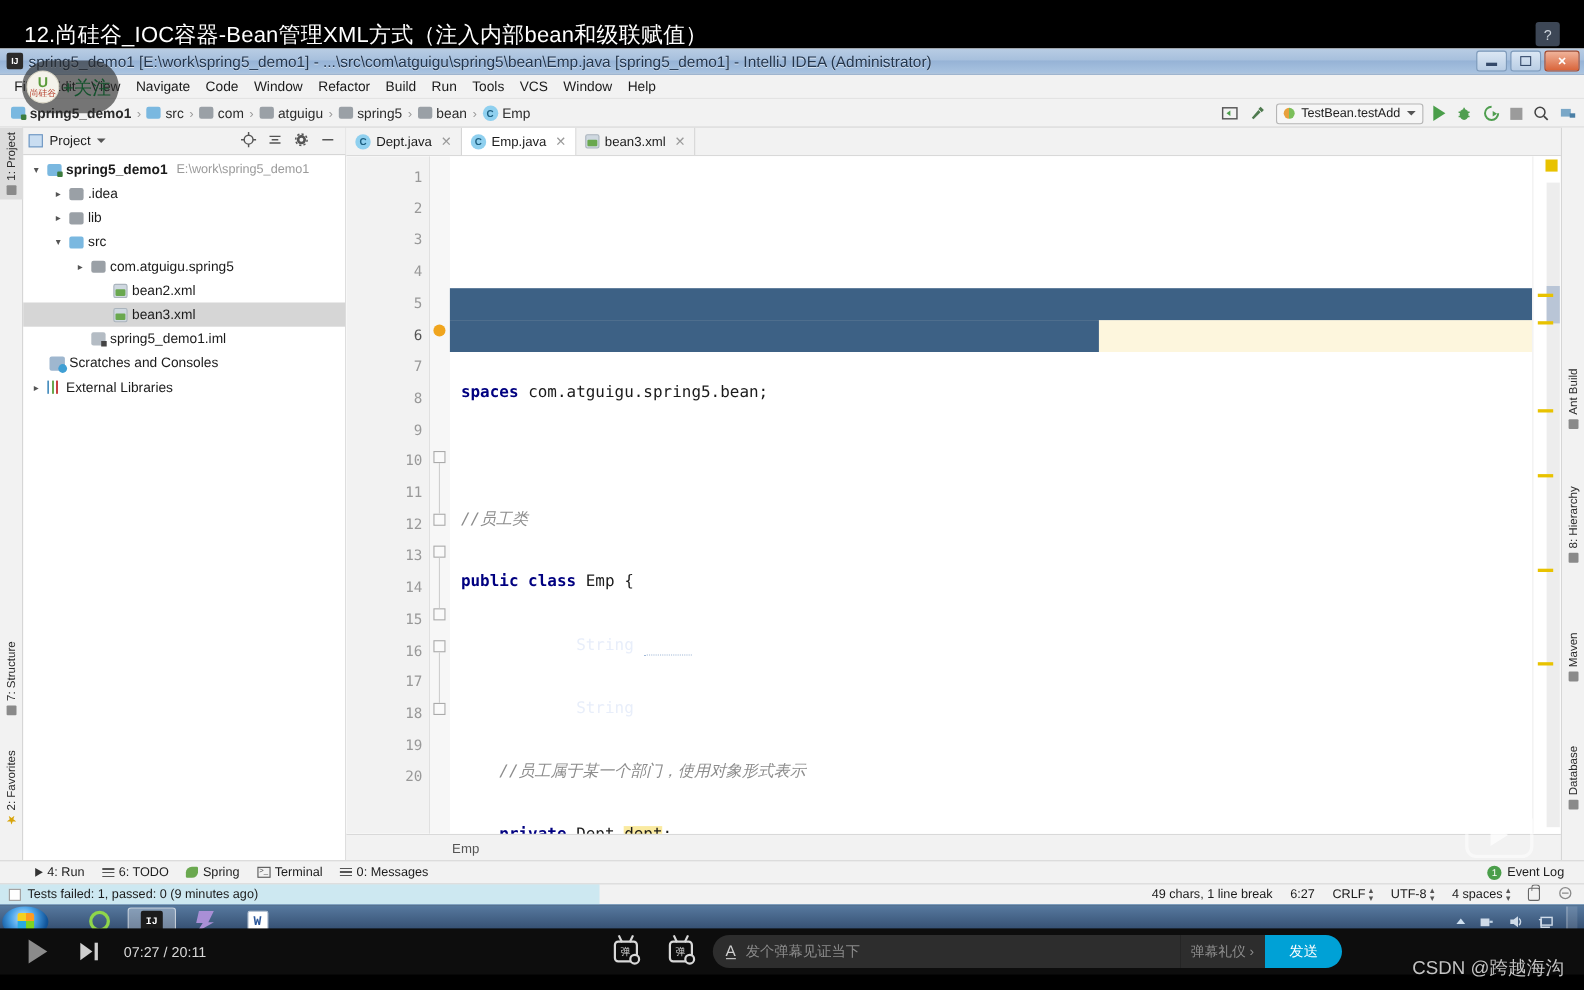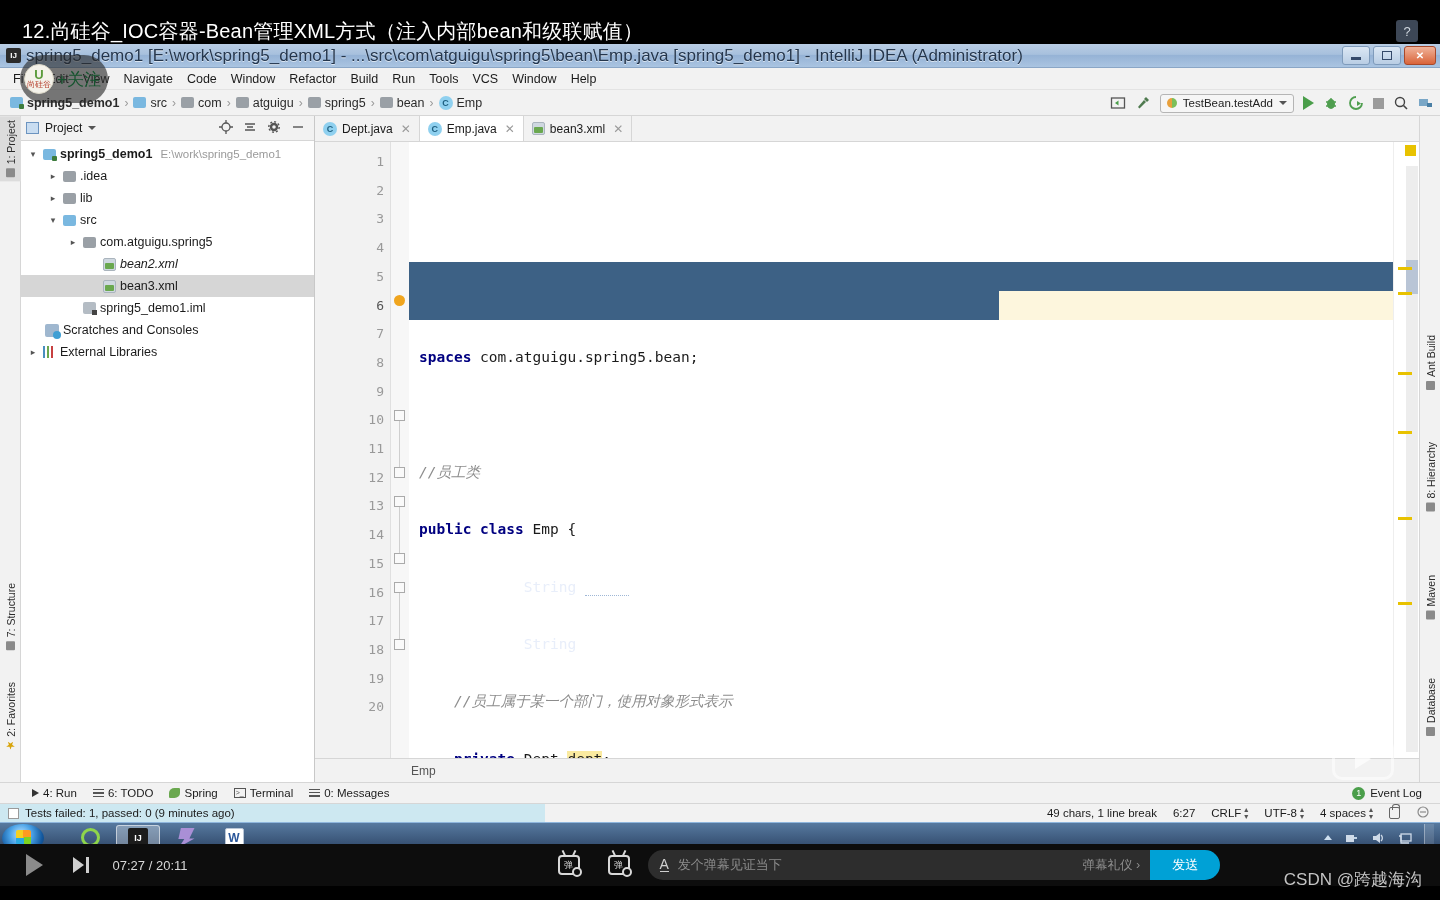--- a/index.html
+++ b/index.html
@@ -38,21 +38,21 @@
   }
   .titlebar .tb-icon{
     width:15px;height:15px;margin:0 5px 0 6px;
     background:#2b2b2b;border-radius:2px;position:relative;flex:none;
   }
   .titlebar .tb-icon:after{
     content:"IJ";position:absolute;inset:0;color:#fff;font-size:8px;
     display:flex;align-items:center;justify-content:center;font-weight:bold;
   }
   .titlebar .tb-text{
-    font-size:17px;color:#24364d; white-space:nowrap; overflow:hidden;
+    font-size:14px;color:#24364d; white-space:nowrap; overflow:hidden;
     text-shadow:0 1px 0 rgba(255,255,255,.6);
   }
   .winbtns{position:absolute;right:4px;top:2px;display:flex;gap:3px;}
   .winbtn{
     width:28px;height:19px;border:1px solid #7f9bbb;border-radius:3px;
     background:linear-gradient(to bottom,#dbe7f4,#b9cde4);
     display:flex;align-items:center;justify-content:center;font-size:10px;color:#254;
   }
   .winbtn.close{
     background:linear-gradient(to bottom,#f0b39a,#d9643a);
@@ -236,21 +236,21 @@
     border-top:1px solid #8fb6dd;display:flex;align-items:center;
   }
   .startorb{
     width:42px;height:28px;margin-left:2px;border-radius:50%;
     background:radial-gradient(circle at 45% 38%,#bfe4ff 0%,#4aa3e8 38%,#12569c 75%,#0b3a6b 100%);
     display:flex;align-items:center;justify-content:center;flex:none;
   }
   .orb-flag{width:15px;height:15px;background:
      conic-gradient(from 0deg,#ff9b21 0 25%,#7ed321 0 50%,#2aa9e0 0 75%,#f5d020 0 100%);
      border-radius:2px;}
-  .tb-apps{display:flex;align-items:center;gap:4px;margin-left:24px;}
+  .tb-apps{display:flex;align-items:center;gap:4px;margin-left:24px;font-family:Liberation Mono, monospace;}
   .tb-app{
     width:44px;height:26px;border-radius:3px;display:flex;align-items:center;justify-content:center;
   }
   .tb-app.on{background:rgba(255,255,255,.3);border:1px solid rgba(255,255,255,.55);}
   .ie-ic{width:19px;height:19px;border-radius:50%;border:3px solid #8fd64b;position:relative;}
   .ij-ic{width:20px;height:20px;background:#1c1c1c;border-radius:2px;display:flex;align-items:center;justify-content:center;color:#fff;font-size:9px;font-weight:bold;}
   .cl-ic{width:17px;height:19px;background:#a98fd6;clip-path:polygon(20% 0,100% 0,70% 55%,100% 55%,10% 100%,40% 58%,5% 58%);}
   .w-ic{width:19px;height:20px;background:#fff;border:1px solid #b9c6d6;border-radius:2px;color:#2b579a;font-size:12px;font-weight:bold;display:flex;align-items:center;justify-content:center;}
   .tray{margin-left:auto;display:flex;align-items:center;gap:11px;padding-right:6px;}
   .tray .ti{width:16px;height:16px;opacity:.9;}
@@ -495,21 +495,21 @@
             <span>src</span>
           </div>
 
           <div class="row ind3">
             <span class="arrow closed"></span>
             <span class="ic-folder"></span>
             <span>com.atguigu.spring5</span>
           </div>
 
 
-          <div class="row" style="padding-left:82px;font-style:italic;">
+          <div class="row" style="padding-left:82px;">
             <span class="ic-xml"></span>
             <span>bean2.xml</span>
           </div>
 
           <div class="row sel" style="padding-left:82px;">
             <span class="ic-xml"></span>
             <span>bean3.xml</span>
           </div>
 
           <div class="row" style="padding-left:62px;">

